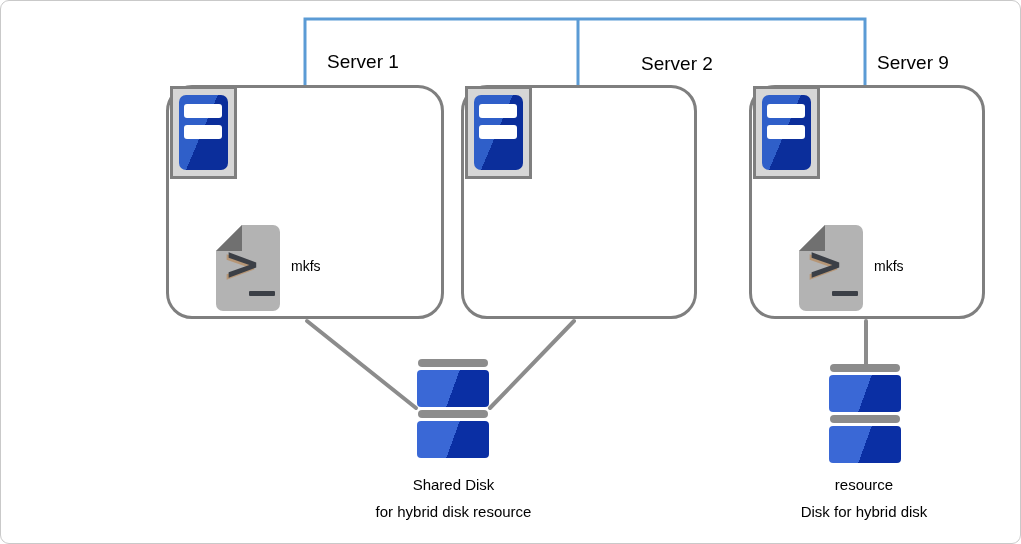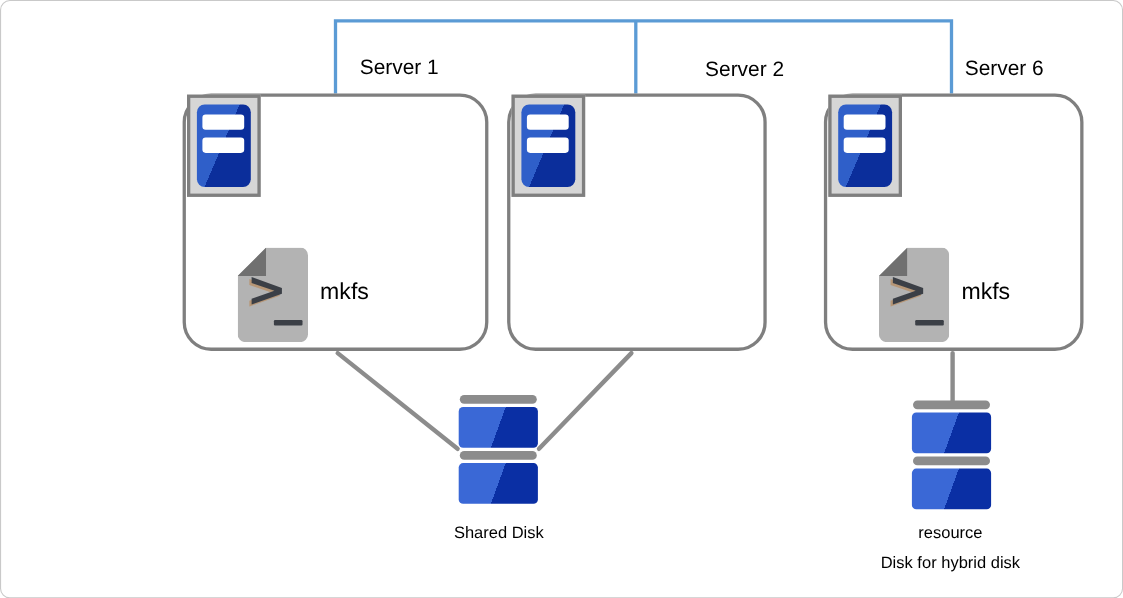--- a/index.html
+++ b/index.html
@@ -73,21 +73,21 @@
   .prompt {
     position: absolute; left: 8px; top: 24px;
     font: bold 44px/30px "DejaVu Sans", sans-serif;
     color: var(--script-glyph, #3B3F46);
     text-shadow: -2px 2px 0 rgba(186, 115, 44, 0.45);
   }
   .u-bar {
     position: absolute; left: 33px; top: 66px; width: 26px; height: 5px;
     background: var(--script-glyph, #3B3F46); border-radius: 1px;
   }
-  .mkfs-label { position: absolute; left: 122px; top: 166px; font-size: 21px; line-height: 24px; }
+  .mkfs-label { position: absolute; left: 122px; top: 166px; font-size: 14px; line-height: 24px; }
 
   
   .disk { position: absolute; width: 72px; }
   .disk.shared { left: 416px; top: 358px; }
   .disk.single { left: 828px; top: 363px; }
   .disk-cap {
     height: 8px; margin: 0 1px 3px 1px; border-radius: 4px;
     background: var(--disk-cap-gray, #8C8C8C);
   }
   .disk-platter {
@@ -110,21 +110,21 @@
   <svg class="connectors" viewBox="0 0 1021 544" aria-hidden="true">
     <path class="net" d="M304 84 L304 18 L864 18 L864 84"></path>
     <path class="net" d="M577 18 L577 84"></path>
     <path class="con" d="M306 320 L415 407"></path>
     <path class="con" d="M573 320 L489 407"></path>
     <path class="con" d="M865 320 L865 364"></path>
   </svg>
 
   <div class="server-label label-s1">Server 1</div>
   <div class="server-label label-s2">Server 2</div>
-  <div class="server-label label-s3">Server 6</div>
+  <div class="server-label label-s3">Server 9</div>
 
   <div class="server-box s1">
     <div class="server-icon">
       <div class="tower">
         <div class="bar b1"></div>
         <div class="bar b2"></div>
       </div>
     </div>
     <div class="script-icon">
       <div class="doc-body"></div>
@@ -161,20 +161,21 @@
   </div>
 
   <div class="disk shared">
     <div class="disk-cap"></div>
     <div class="disk-platter"></div>
     <div class="disk-cap"></div>
     <div class="disk-platter"></div>
   </div>
   <div class="disk-label shared">
     <span>Shared Disk</span>
+    <span>for hybrid disk resource</span>
   </div>
 
   <div class="disk single">
     <div class="disk-cap"></div>
     <div class="disk-platter"></div>
     <div class="disk-cap"></div>
     <div class="disk-platter"></div>
   </div>
   <div class="disk-label single">
     <span>resource</span>

